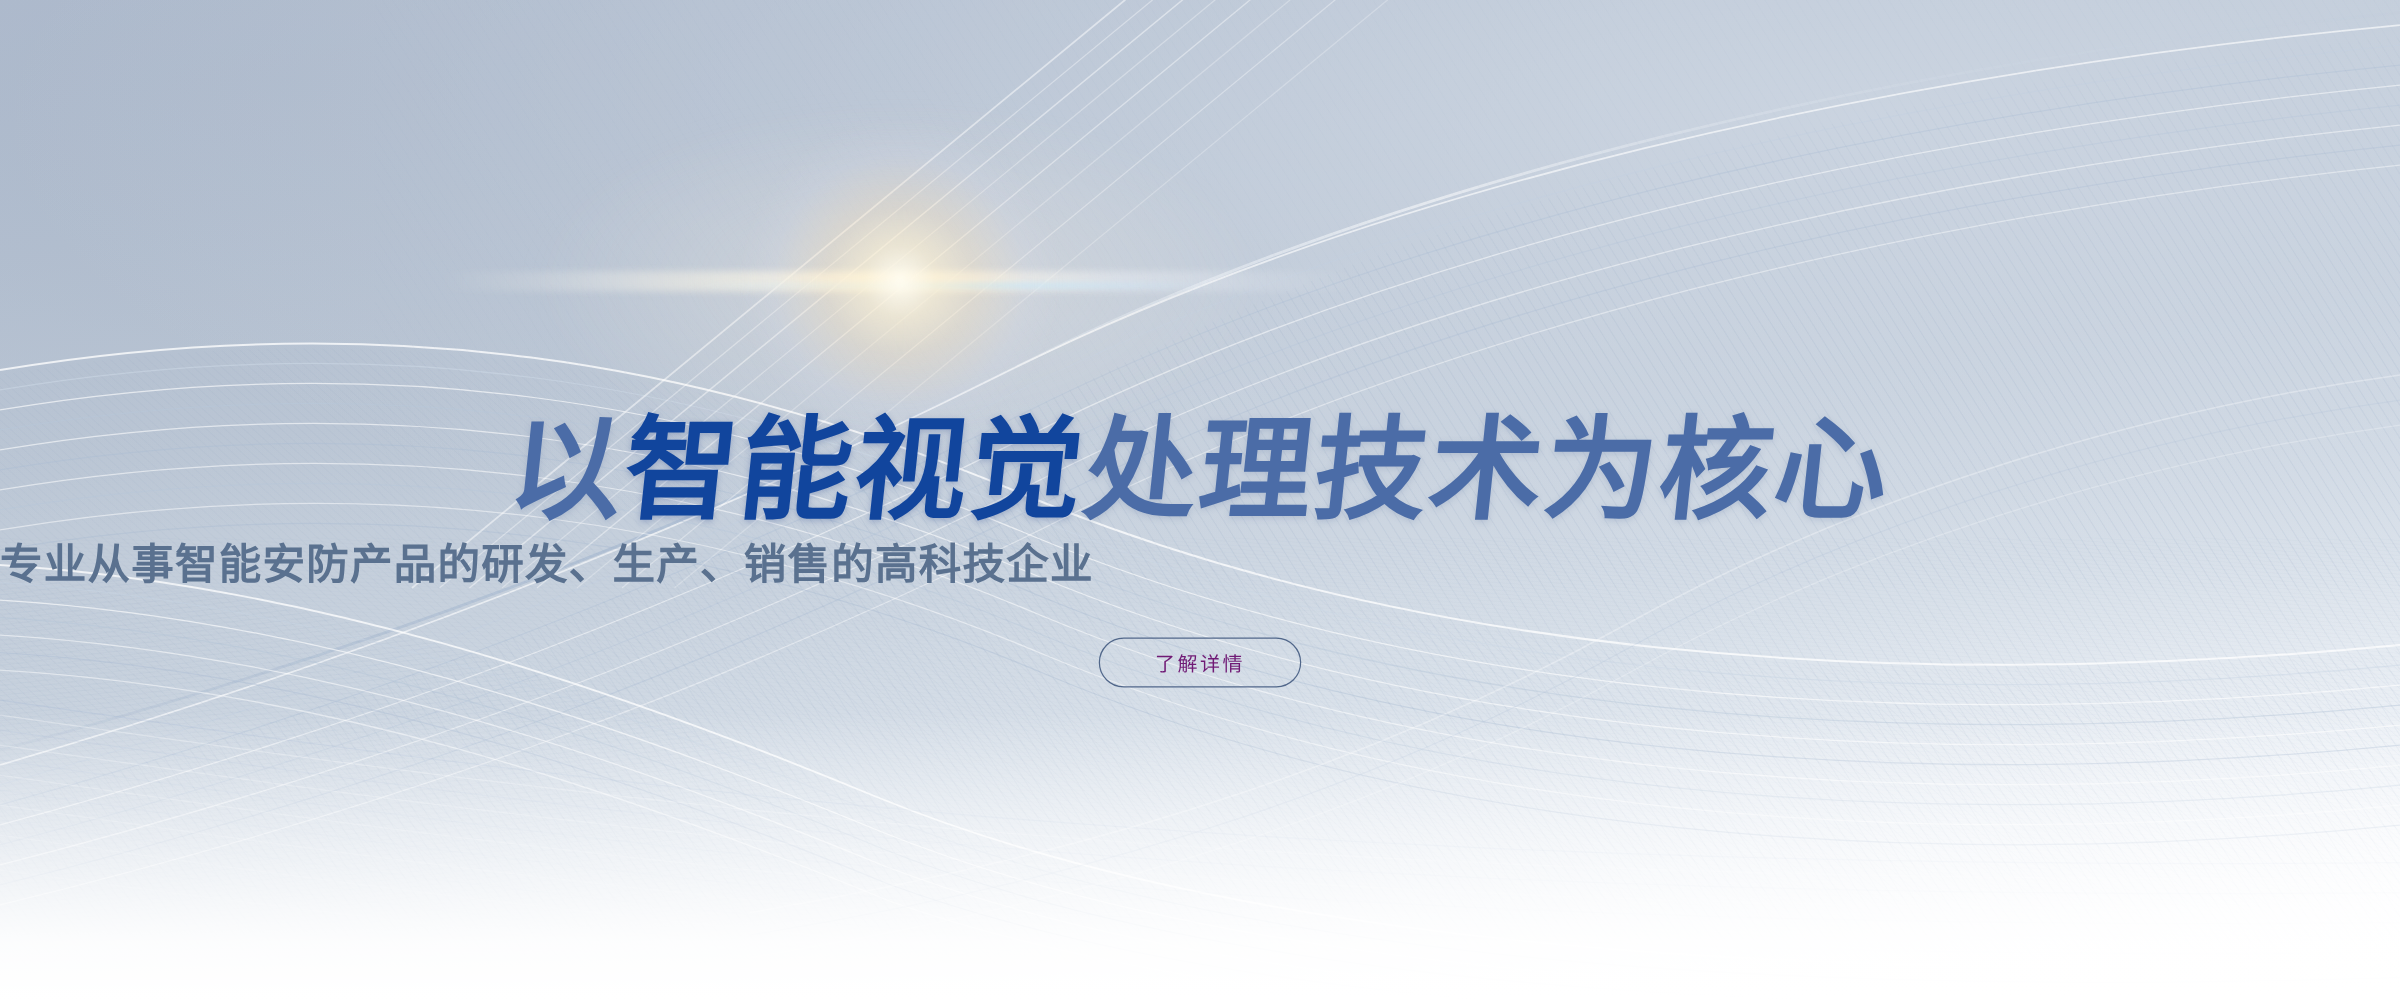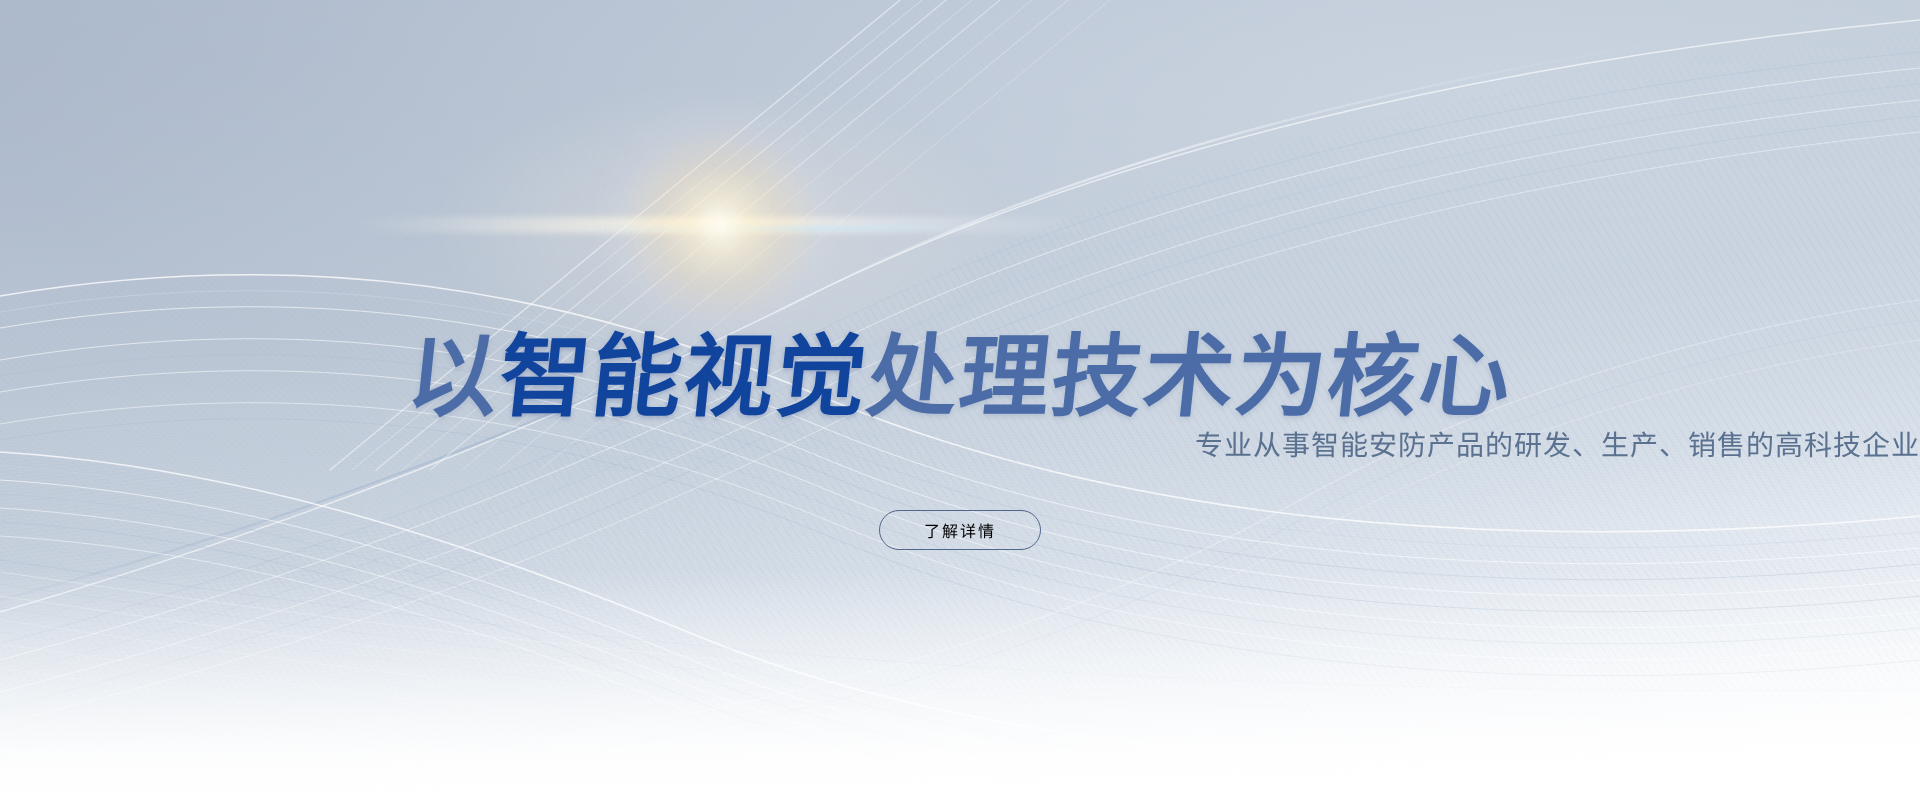--- a/index.html
+++ b/index.html
@@ -140,46 +140,47 @@
     display: inline;
   }
   .seg-a { color: #4b6ca7; text-shadow: 0 2px 5px rgba(120,140,175,0.30); }
   .seg-b { color: #11459d; text-shadow: 0 2px 5px rgba(40,70,140,0.28); }
   .seg-c { color: #4b6ca7; text-shadow: 0 2px 5px rgba(120,140,175,0.30); }
 
   .subtitle {
     position: absolute;
     top: 398px;
     left: 0; right: 0;
-    text-align: right;
+    text-align: left;
     white-space: nowrap;
-    font-size: 28px;
+    font-size: 34px;
     line-height: 40px;
     letter-spacing: 1px;
     color: #5a718f;
     font-family: "DejaVu Sans", "Liberation Sans", sans-serif;
+    font-weight: bold;
   }
 
   .cta-wrap {
     position: absolute;
     top: 510px;
     left: 0; right: 0;
     display: flex;
     justify-content: center;
   }
   .cta-btn {
     display: flex;
     align-items: center;
     justify-content: center;
     width: 162px;
     height: 40px;
     border: 1.5px solid #51678a;
     border-radius: 22px;
     background: transparent;
-    color: #000000;
+    color: #701a75;
     font-size: 16px;
     letter-spacing: 2px;
     font-family: "DejaVu Sans", "Liberation Sans", sans-serif;
     cursor: pointer;
     box-sizing: border-box;
   }
 </style>
 </head>
 <body>
 

